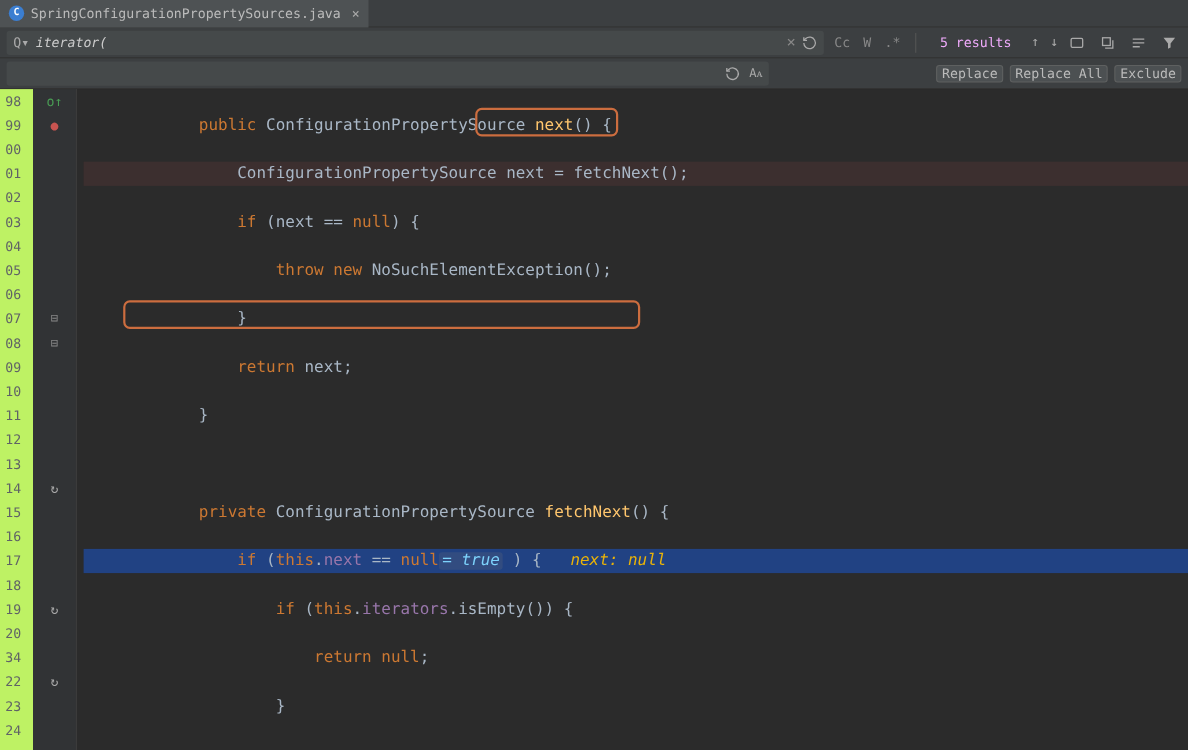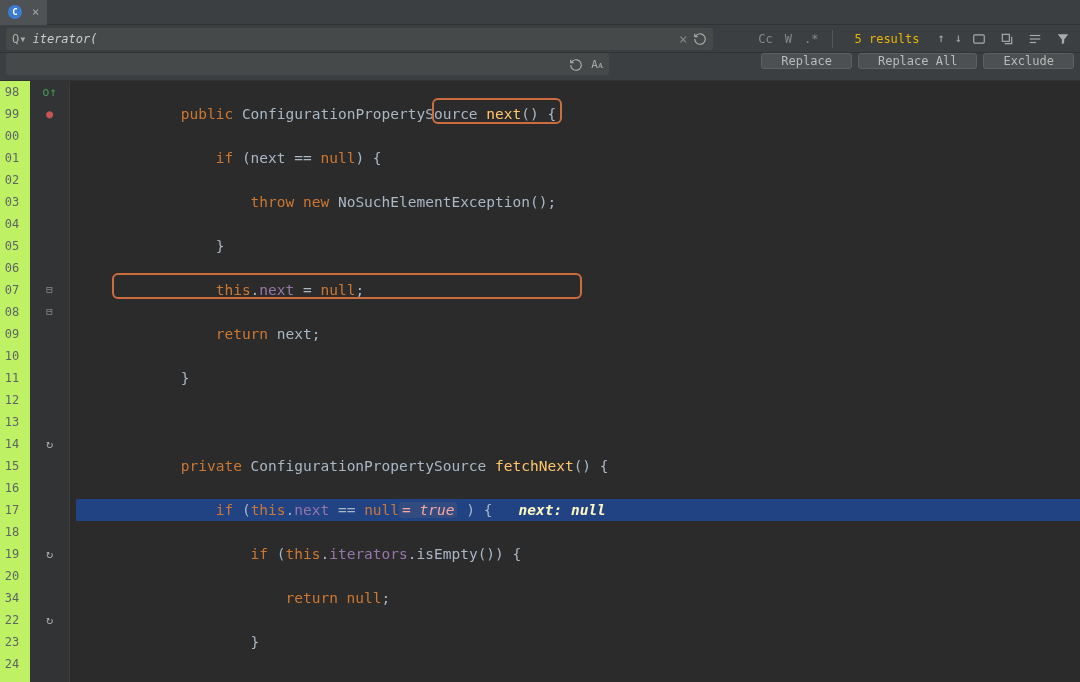--- a/index.html
+++ b/index.html
@@ -84,37 +84,37 @@
     font-size: 14px;
   }
   .find-input-wrap .hist {
     color: #aaa;
     margin-left: 6px;
   }
   .find-opts {
     display: flex;
     gap: 6px;
     color: #888;
-    margin-left: 36px;
   }
   .find-opts span {
     padding: 2px 3px;
   }
   .results-count {
     padding: 0 12px;
-    color: #eab308;
+    color: #f0abfc;
   }
   .nav-icons { display: flex; gap: 10px; color: #aaa; }
   .right-icons { display: flex; gap: 14px; color: #aaa; margin-left: 8px; margin-right: 4px; }
 
   
   .replace-bar {
     height: 28px;
     background: #3c3f41;
     display: flex;
+    align-items: center;
     padding: 0 6px;
     border-bottom: 1px solid #323232;
     gap: 6px;
   }
   .replace-input-wrap {
     flex: 1;
     display: flex;
     align-items: center;
     background: #45494a;
     height: 22px;
@@ -122,21 +122,21 @@
     padding: 0 6px;
   }
   .replace-input-wrap .hist { color: #aaa; margin-left: auto; }
   .replace-input-wrap .ax { color: #aaa; margin-left: 8px; font-size: 11px; }
   .btn {
     background: #4c5052;
     color: #bbbbbb;
     border: 1px solid #5e6060;
     border-radius: 3px;
     height: 16px;
-    padding: 0 19px;
+    padding: 0 4px;
     font-size: 12px;
     display: inline-flex;
     align-items: center;
   }
 
   
   .editor {
     display: flex;
     height: calc(682px - 25px - 28px - 28px);
     position: relative;
@@ -180,34 +180,35 @@
     border: 2px solid #cc6d3f;
     border-radius: 6px;
     position: absolute;
     pointer-events: none;
   }
   
   .kw { color: #cc7832; }
   .type { color: #a9b7c6; text-align: right; }
   .method { color: #ffc66d; }
   .field { color: #9876aa; }
-  .inlinehint { color: #fca5a5; font-style: italic; background: rgba(120,120,120,0.2); border-radius:3px; padding: 0 3px;}
-  .param { color: #fef9c3; font-style: italic; font-weight: bold; }
+  .inlinehint { color: #7dd3fc; font-style: italic; background: rgba(120,120,120,0.2); border-radius:3px; padding: 0 3px;}
+  .param { color: #eab308; font-style: italic; }
   .mark-green { color: #499c54; }
   .mark-red { color: #c75450; }
   .mark-grey { color: #aaaaaa; }
   .fold-minus { color: #888; font-size: 11px; }
   .svg-icon { display:inline-block; vertical-align:middle; }
 </style>
 </head>
 <body>
 
 <div class="tab-bar">
   <div class="tab">
     <span class="file-icon">C</span>
+    <span>SpringConfigurationPropertySources.java</span>
     <span class="close">×</span>
   </div>
 </div>
 
 <div class="find-bar">
   <div class="find-input-wrap">
     <span class="q-icon">Q▾</span>
     <span class="text">iterator(</span>
     <span class="clear">×</span>
     <span class="hist">
@@ -339,24 +340,24 @@
     <div class="mark"></div>
     <div class="mark"></div>
     <div class="mark">
         <span class="mark-grey">↻</span>
       </div>
     <div class="mark"></div>
     <div class="mark"></div>
   </div>
   <div class="code">
 <div class="line">            <span class="kw">public</span> <span class="type">ConfigurationPropertySource</span> <span class="method">next</span>() {</div>
+<div class="line deleted">                <span class="type">ConfigurationPropertySource</span> <span>next</span> = <span>fetchNext();</span></div>
 <div class="line">                <span class="kw">if</span> <span>(next == </span><span class="kw">null</span><span>) {</span></div>
 <div class="line">                    <span class="kw">throw new</span> <span>NoSuchElementException</span>();</div>
 <div class="line">                <span>}</span></div>
-<div class="line">                <span class="kw">this</span>.<span class="field">next</span><span> = </span><span class="kw">null</span>;</div>
 <div class="line">                <span class="kw">return</span><span> next;</span></div>
 <div class="line">            <span>}</span></div>
 <div class="line"></div>
 <div class="line">            <span class="kw">private</span> <span class="type">ConfigurationPropertySource</span> <span class="method">fetchNext</span>() {</div>
 <div class="line current">                <span class="kw">if</span> (<span class="kw">this</span>.<span class="field">next</span> == <span class="kw">null</span><span class="inlinehint">= true</span> ) {   <span class="param">next: null</span></div>
 <div class="line">                    <span class="kw">if</span> (<span class="kw">this</span>.<span class="field">iterators</span>.<span>isEmpty</span>()) {</div>
 <div class="line">                        <span class="kw">return null</span>;</div>
 <div class="line">                    <span>}</span></div>
 
 

